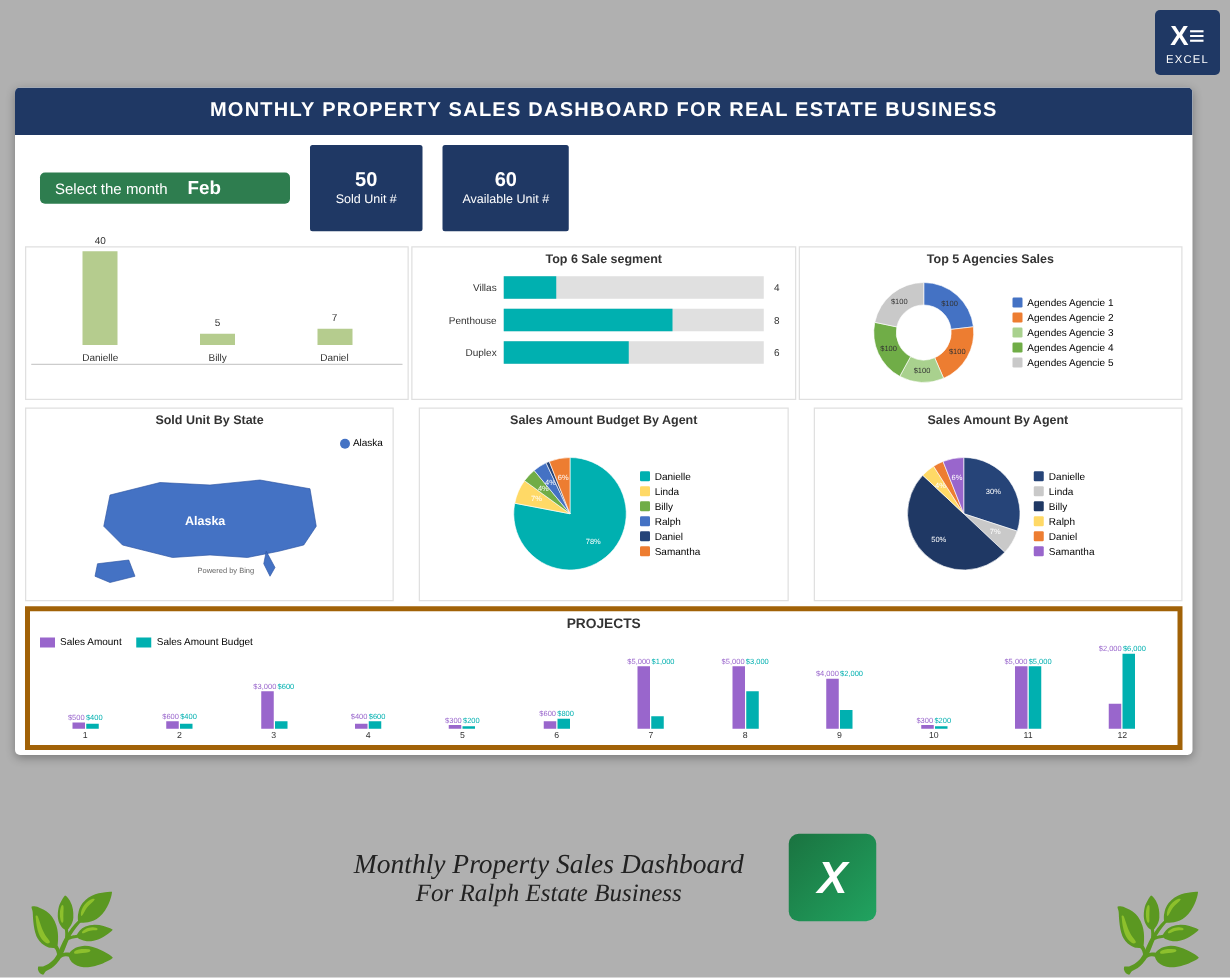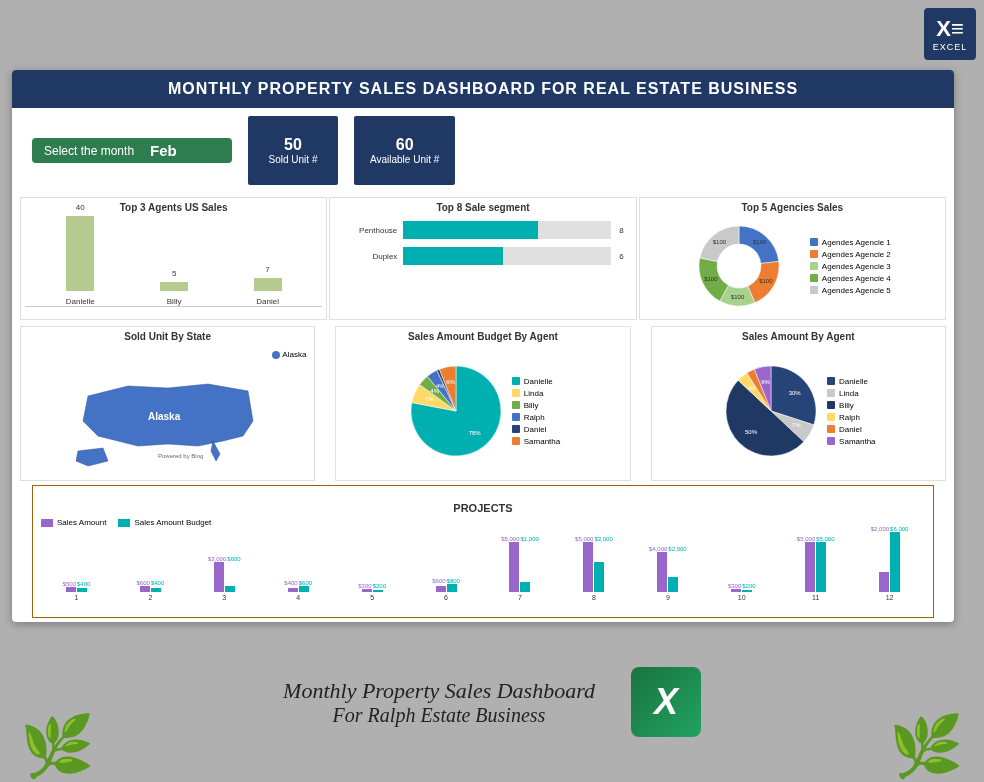--- a/index.html
+++ b/index.html
@@ -260,23 +260,23 @@
       height: 130px;
     }
     .pie-legend {
       display: flex;
       flex-direction: column;
       gap: 3px;
     }
 
     
     .projects-area {
-      border: 1px solid #a16207;
-      margin: 2px 20px 4px;
-      padding: 16px 8px;
+      border: 4px solid #a16207;
+      margin: 2px 8px 4px;
+      padding: 4px 8px;
     }
     .projects-title {
       text-align: center;
       font-size: 11px;
       font-weight: bold;
       color: #333;
       margin-bottom: 4px;
     }
     .projects-legend {
       display: flex;
@@ -406,43 +406,49 @@
     </div>
     <div class="stat-box">
       <div class="stat-num">60</div>
       <div class="stat-lbl">Available Unit #</div>
     </div>
   </div>
 
   <div class="charts-area">
 
     <div class="chart-box">
-      <div class="chart-title">Top 3 Agents US Sales</div>
       <div class="bar-chart" id="agents-bar-chart">
       <div class="bar-group">
       <span class="bar-value">40</span>
       <div class="bar-rect" style="height:75px"></div>
       <span class="bar-name">Danielle</span>
     </div>
           <div class="bar-group">
       <span class="bar-value">5</span>
       <div class="bar-rect" style="height:9.375px"></div>
       <span class="bar-name">Billy</span>
     </div>
           <div class="bar-group">
       <span class="bar-value">7</span>
       <div class="bar-rect" style="height:13.125px"></div>
       <span class="bar-name">Daniel</span>
     </div>
         </div>
     </div>
 
     <div class="chart-box">
-      <div class="chart-title">Top 8 Sale segment</div>
+      <div class="chart-title">Top 6 Sale segment</div>
       <div class="h-bar-chart" id="sale-segment-chart">
+      <div class="h-bar-row">
+      <span class="h-bar-label">Villas</span>
+      <div class="h-bar-track">
+        <div class="h-bar-fill" style="width:20%"></div>
+      </div>
+      <span class="h-bar-num">4</span>
+    </div>
           <div class="h-bar-row">
       <span class="h-bar-label">Penthouse</span>
       <div class="h-bar-track">
         <div class="h-bar-fill" style="width:65%"></div>
       </div>
       <span class="h-bar-num">8</span>
     </div>
           <div class="h-bar-row">
       <span class="h-bar-label">Duplex</span>
       <div class="h-bar-track">

